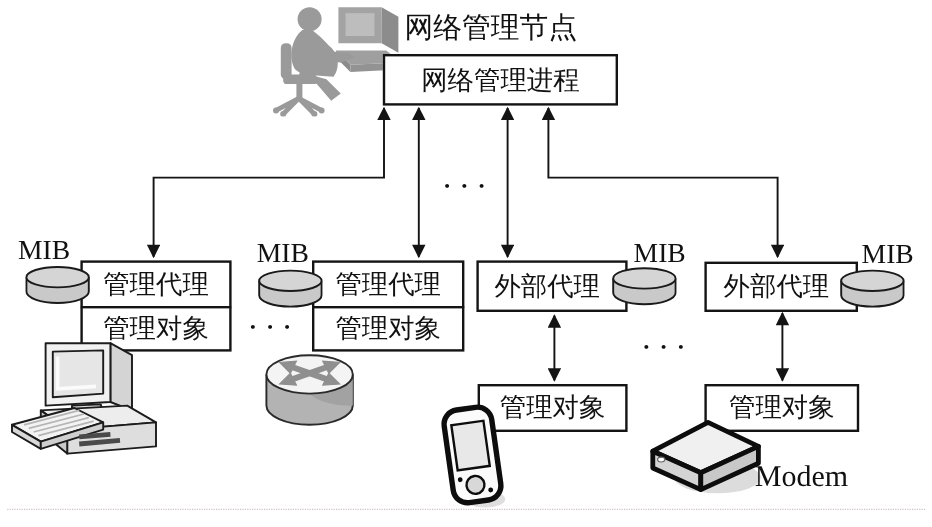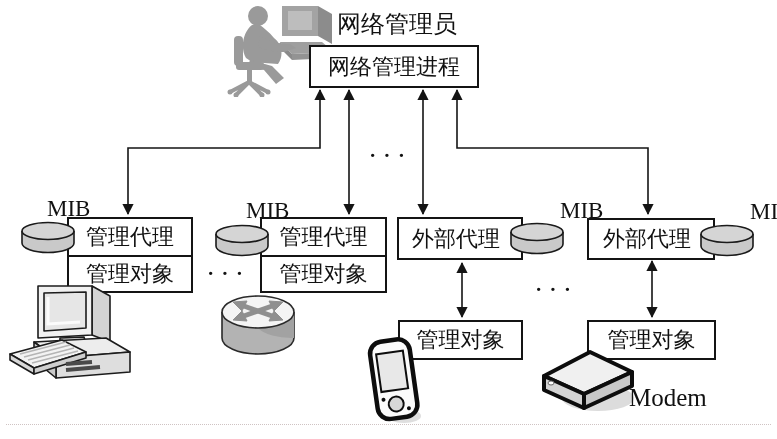--- a/index.html
+++ b/index.html
@@ -3,21 +3,21 @@
 <meta charset="utf-8">
 <style>
   html,body{margin:0;padding:0;background:#fff;}
   .stage{position:relative;width:777px;height:439px;background:#fff;overflow:hidden;
          font-family:"Liberation Serif","DejaVu Serif",serif;color:#111;}
   .lbl{position:absolute;white-space:nowrap;line-height:1.1;}
   .bx{position:absolute;box-sizing:border-box;border:2px solid #141414;background:#fff;
       display:flex;align-items:center;justify-content:center;font-size:22px;}
   .bx span{white-space:nowrap;}
   .dots{position:absolute;font-size:28px;letter-spacing:5px;color:#111;line-height:1;}
-  .miblbl{position:absolute;font-size:23px;margin-left:32px;}
+  .miblbl{position:absolute;font-size:23px;}
   .devlbl{position:absolute;font-size:23px;}
   .latin{font-size:25px;}
   .links{position:absolute;left:0;top:0;z-index:1;pointer-events:none;}
   .bx{z-index:2;}
   .icon{position:absolute;z-index:3;}
   .lbl,.dots,.miblbl,.devlbl{z-index:4;}
   .clipart{z-index:0;}
   .bottom-rule{position:absolute;left:6px;top:424px;width:765px;height:0;
                border-top:1px dotted #cfc3c3;z-index:1;}
 </style>
@@ -62,22 +62,22 @@
       <rect x="14" y="60" width="28" height="8" rx="3"></rect>
       <rect x="25" y="68" width="5" height="12"></rect>
       <path d="M27,80 L8,90 M27,80 L46,90 M27,80 L14,93 M27,80 L40,93" stroke="#9a9a9a" stroke-width="4" fill="none"></path>
       <circle cx="8" cy="90" r="2.5"></circle>
         <circle cx="46" cy="90" r="2.5"></circle>
       <circle cx="14" cy="93" r="2.5"></circle>
         <circle cx="40" cy="93" r="2.5"></circle>
     </g>
   </svg>
 
-  <div class="lbl" style="left:337px;top:11px;font-size:24px">网络管理员</div>
-  <div class="bx" style="left:309px;top:45px;width:170px;height:43px">
+  <div class="lbl" style="left:337px;top:11px;font-size:24px">网络管理节点</div>
+  <div class="bx" style="left:319px;top:45px;width:196px;height:43px">
     <span>网络管理进程</span>
   </div>
 
   <div class="dots" style="left:368px;top:142px;width:42px;text-align:center">···</div>
   <div class="dots" style="left:206px;top:260px;width:42px;text-align:center">···</div>
   <div class="dots" style="left:534px;top:276px;width:42px;text-align:center">···</div>
 
   <div class="bx" style="left:67px;top:217px;width:126px;height:40px">
     <span>管理代理</span>
   </div>

